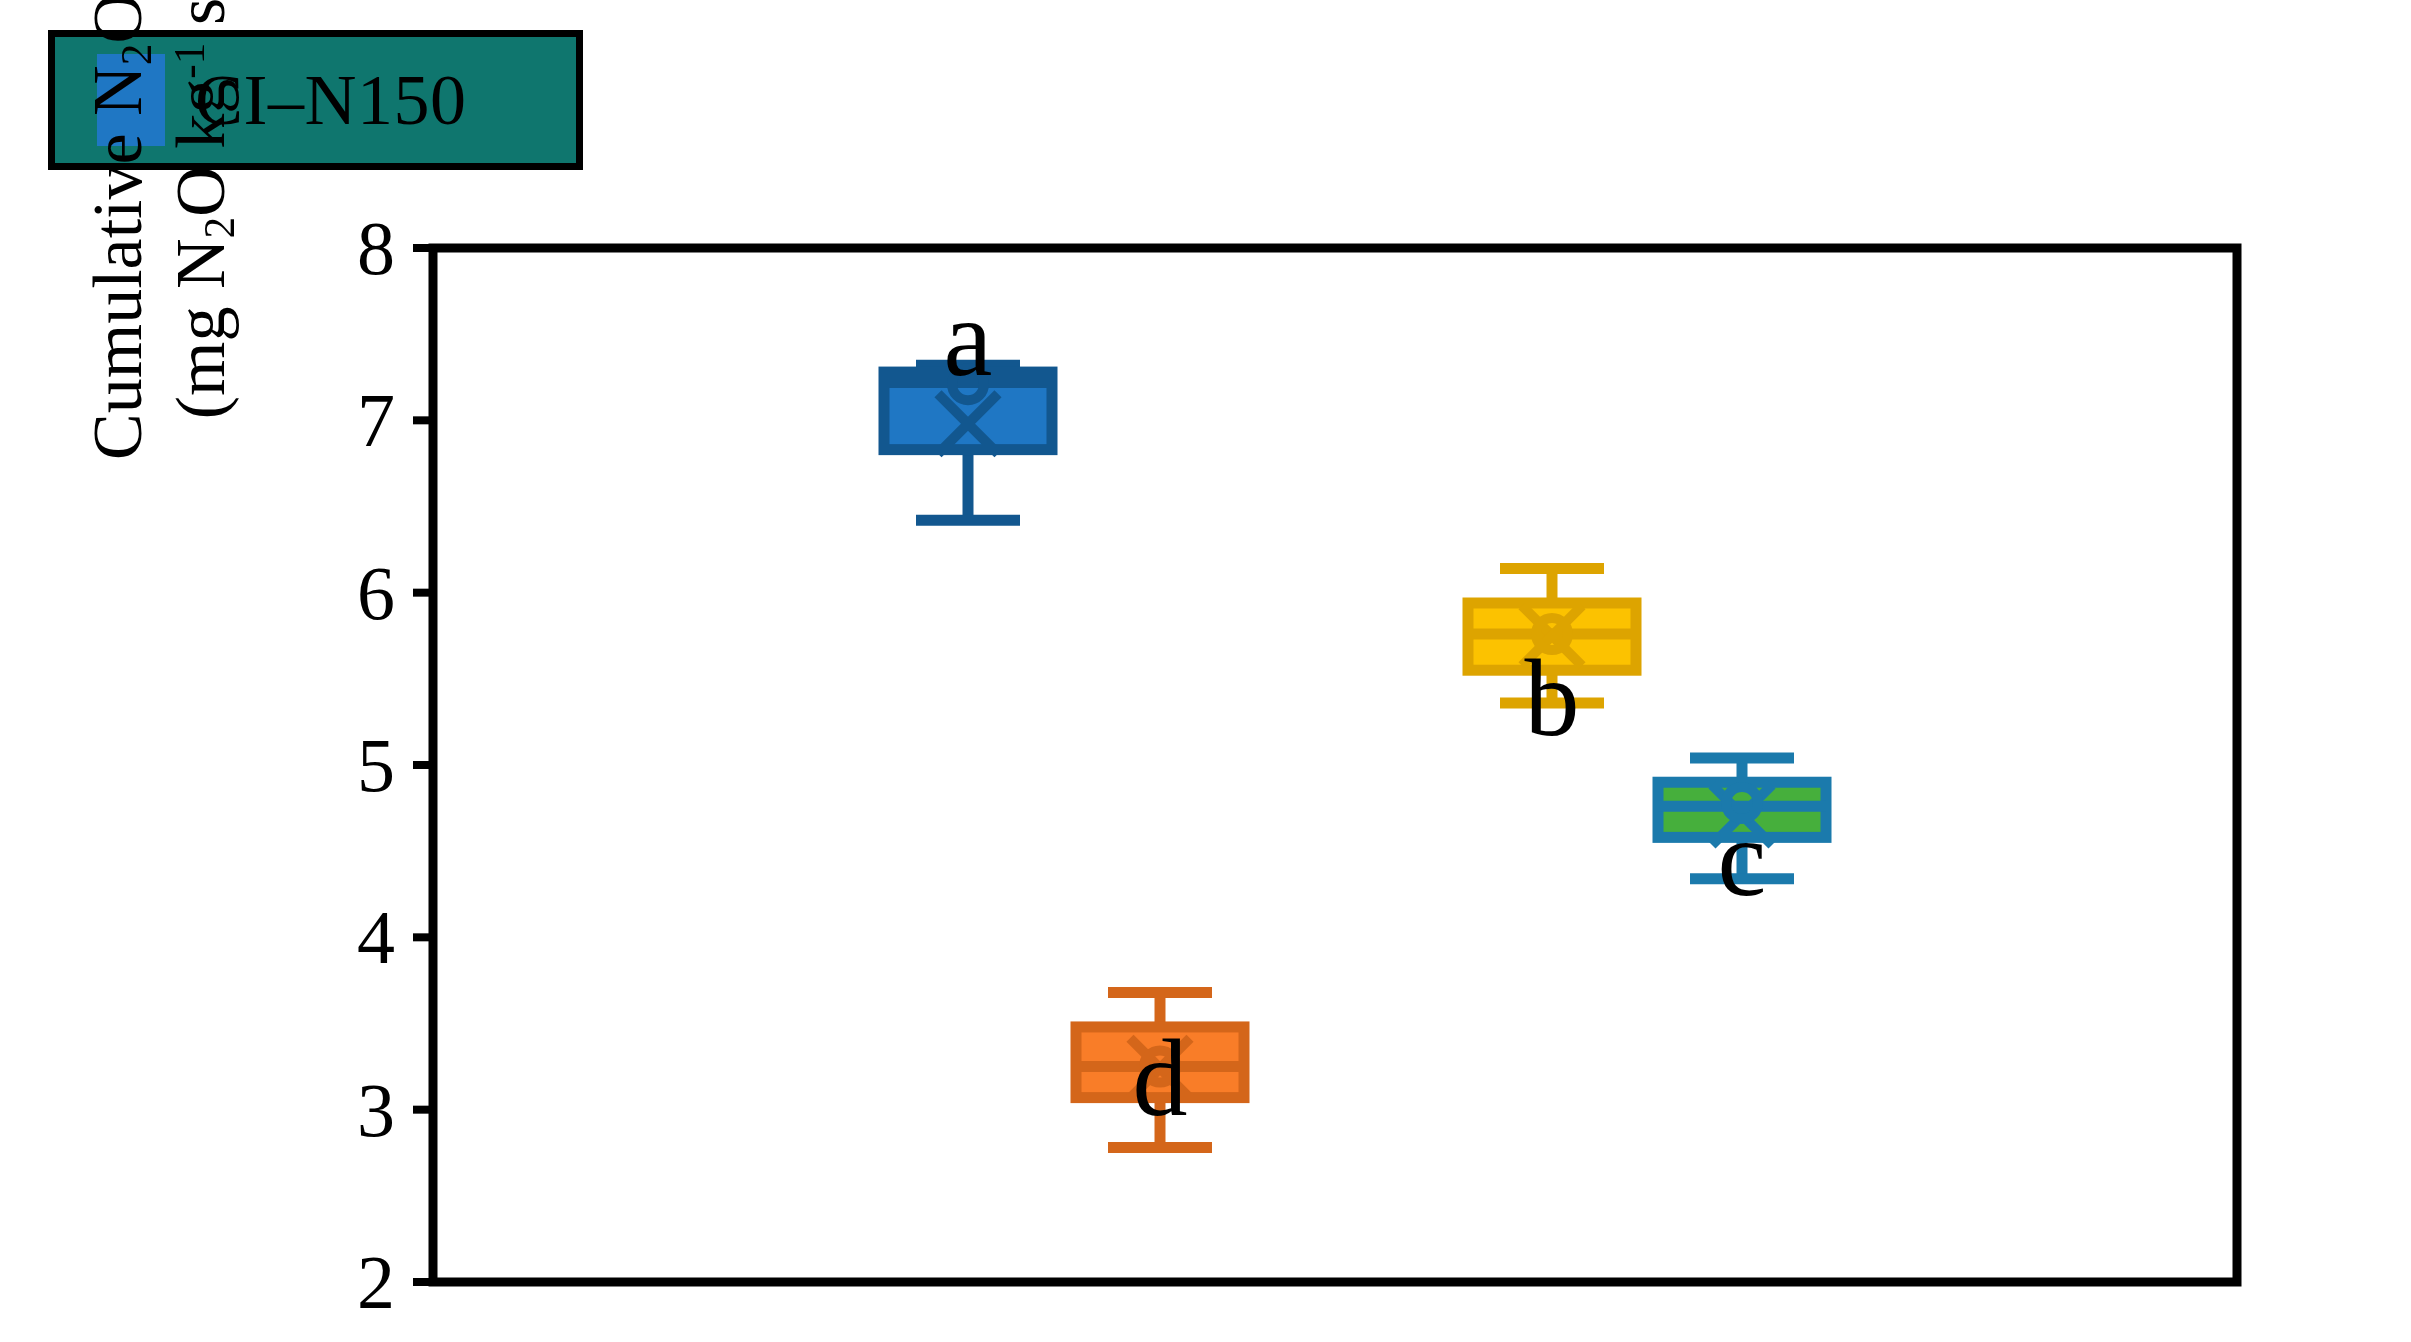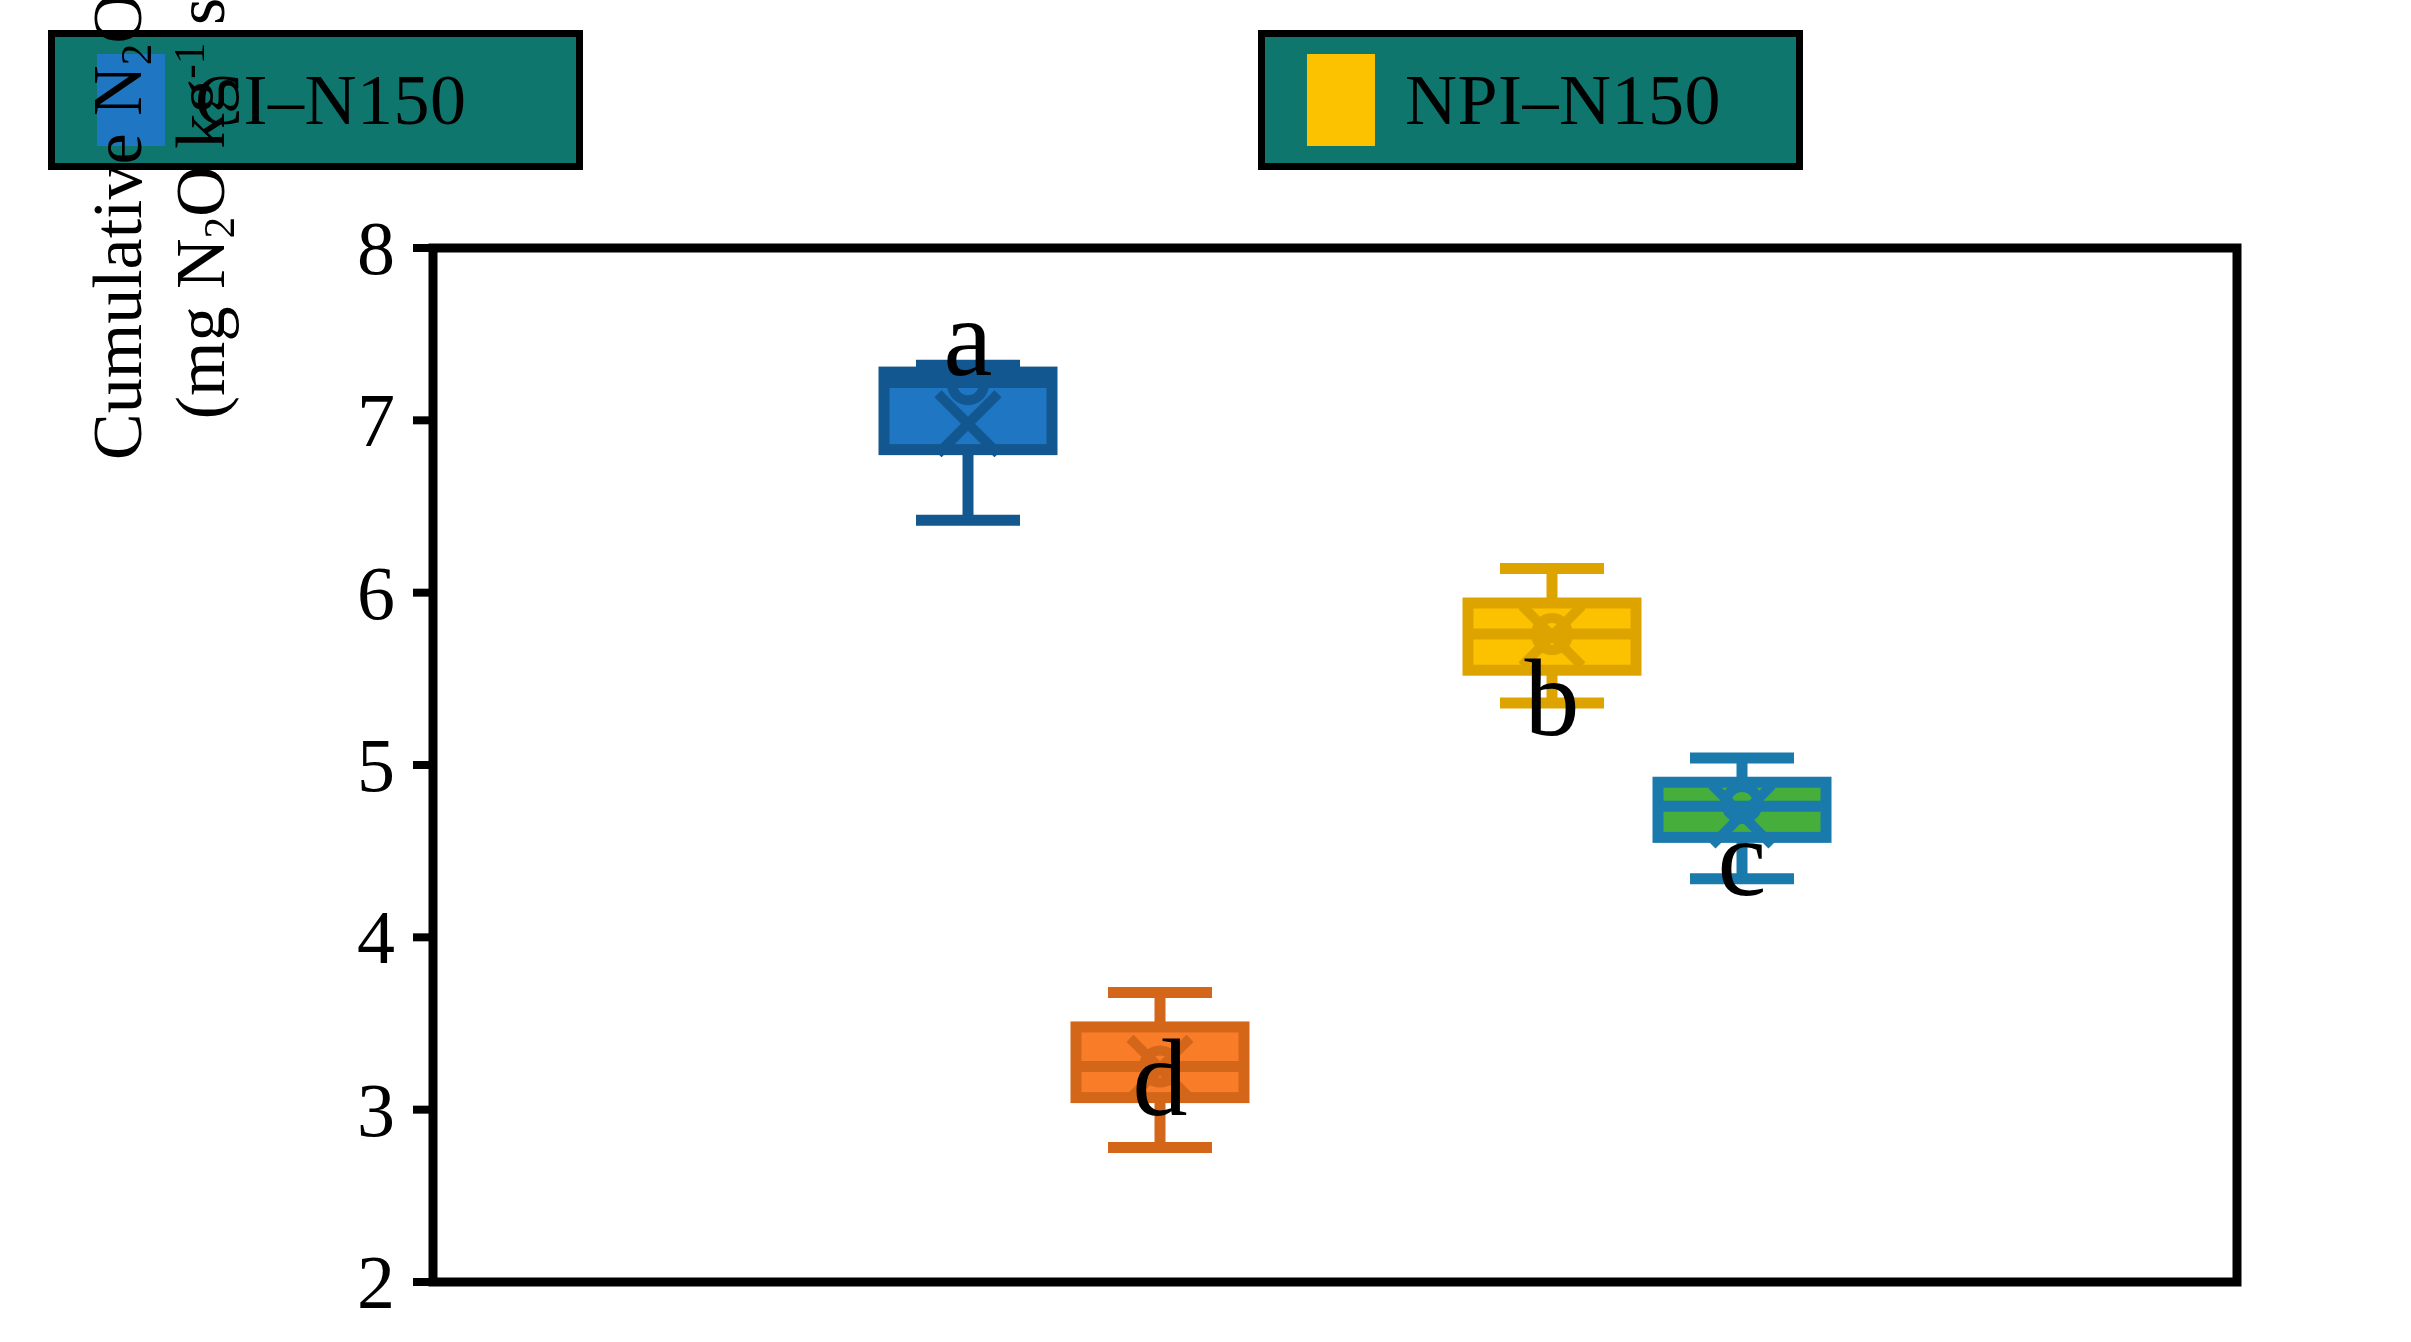--- a/index.html
+++ b/index.html
@@ -57,24 +57,20 @@
   
   #chart-svg{position:absolute;left:0;top:0;}
 </style>
 </head>
 <body>
 
 <div id="legend">
   <div class="legend-item" id="leg0" style="left:48px;width:535px;">
     <div class="legend-swatch" style="background: rgb(31, 119, 196);"></div>
     <div class="legend-label">CI–N150</div>
-  </div>
-  <div class="legend-item" id="leg2" style="left:1258px;width:545px;">
-    <div class="legend-swatch" style="background: rgb(252, 194, 0);"></div>
-    <div class="legend-label">NPI–N150</div>
   </div>
 </div>
 
 <div id="plot-wrap">
 
   <div id="y-axis-title">
     <span><span>Cumulative N</span><sub>2</sub><span>O emissions</span></span>
     <span class="line2"><span>(mg N</span><sub>2</sub><span>O kg</span><sup>-1</sup><span> soil)</span></span>
   </div>
 

